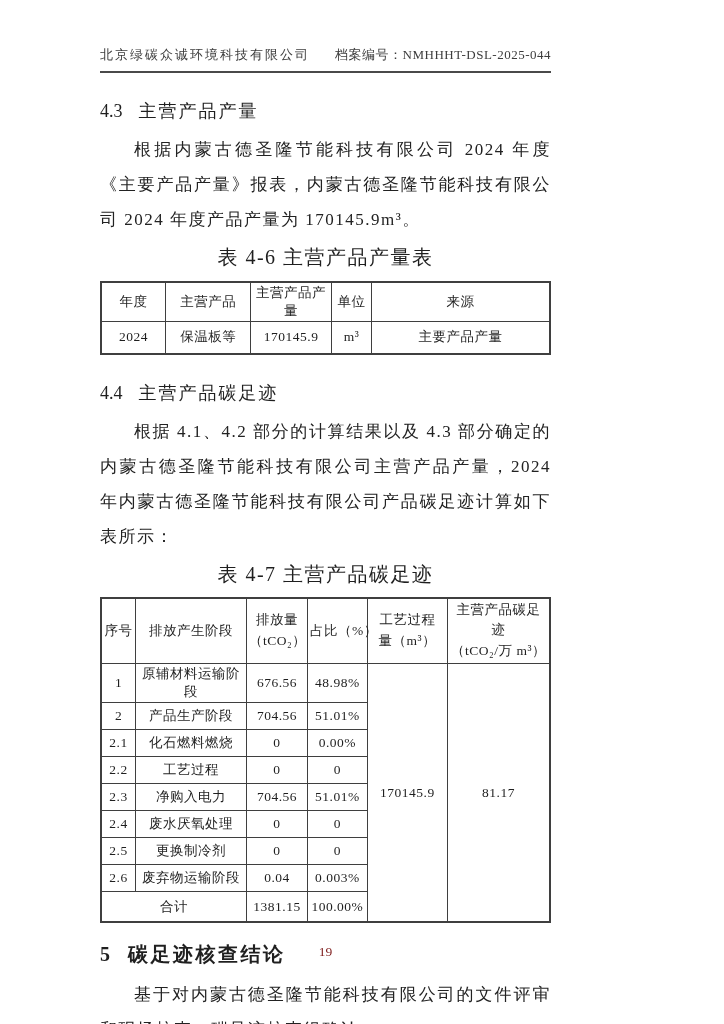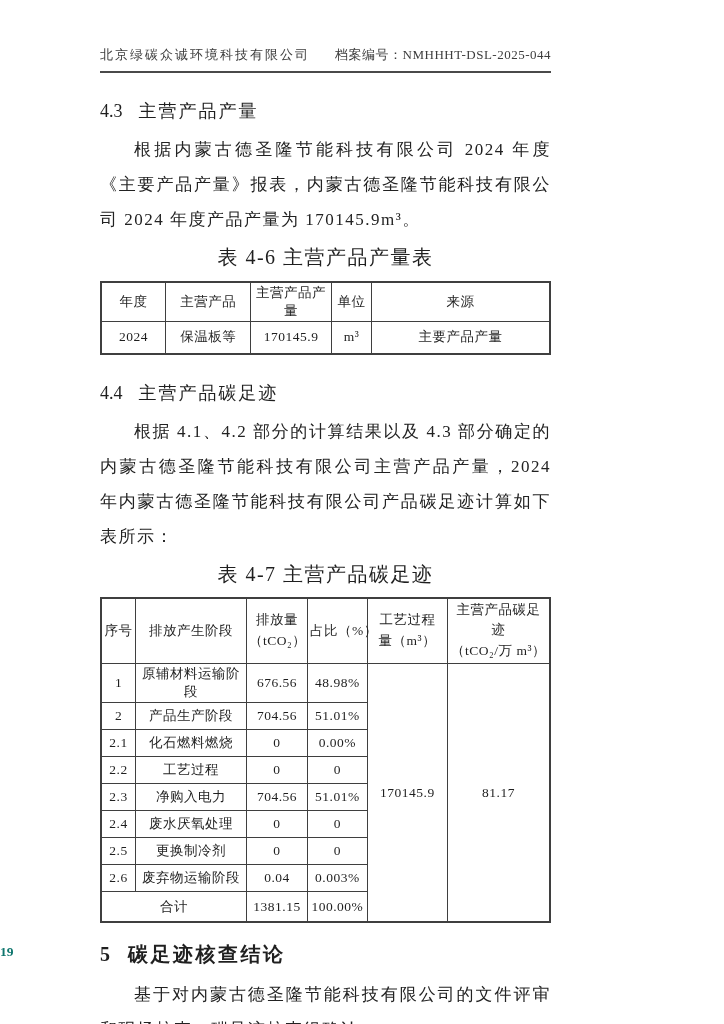--- a/index.html
+++ b/index.html
@@ -75,24 +75,23 @@
   .t47 { margin-top: 9px; }
   .t47 tr { height: 27px; margin-left: 44px; }
   .t47 tr.head-row { height: 56px; }
   .t47 tr.total-row { height: 30px; }
   .pre { white-space: pre-line; line-height: 1.55; }
   .nowrap { white-space: nowrap; }
   
   .pageno {
     position: absolute;
     left: 0; right: 0; bottom: 64px;
-    text-align: left;
+    text-align: center;
     font-size: 13.5px;
-    color: #0f766e;
-    font-weight: bold;
+    color: #7f1d1d;
   }
 </style>
 </head>
 <body>
 
 <div class="page">
 
   <div class="hdr">
     <span class="company">北京绿碳众诚环境科技有限公司</span>
     <span class="docno"><span>档案编号：</span><span>NMHHHT-DSL-2025-044</span></span>

